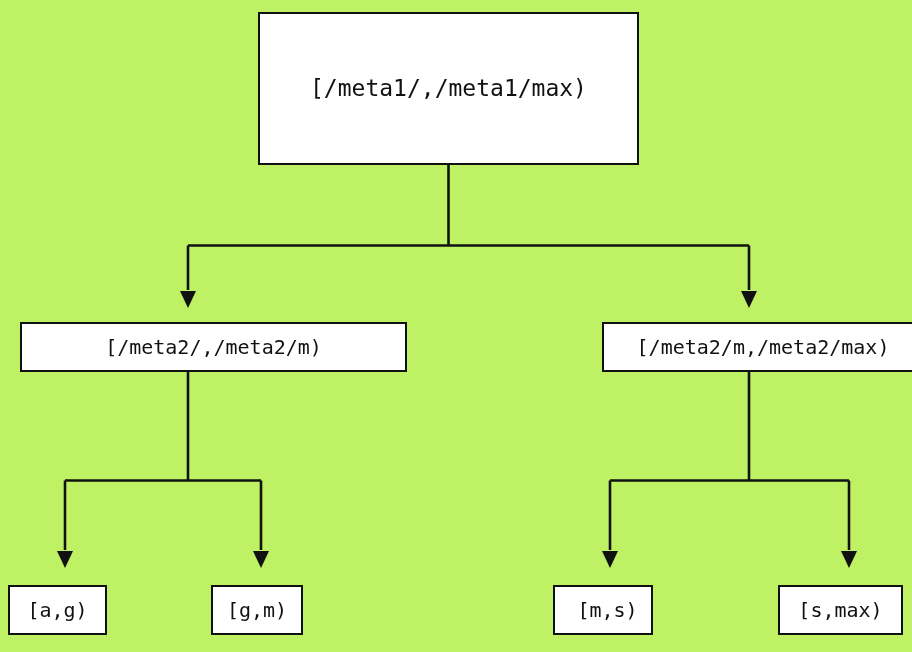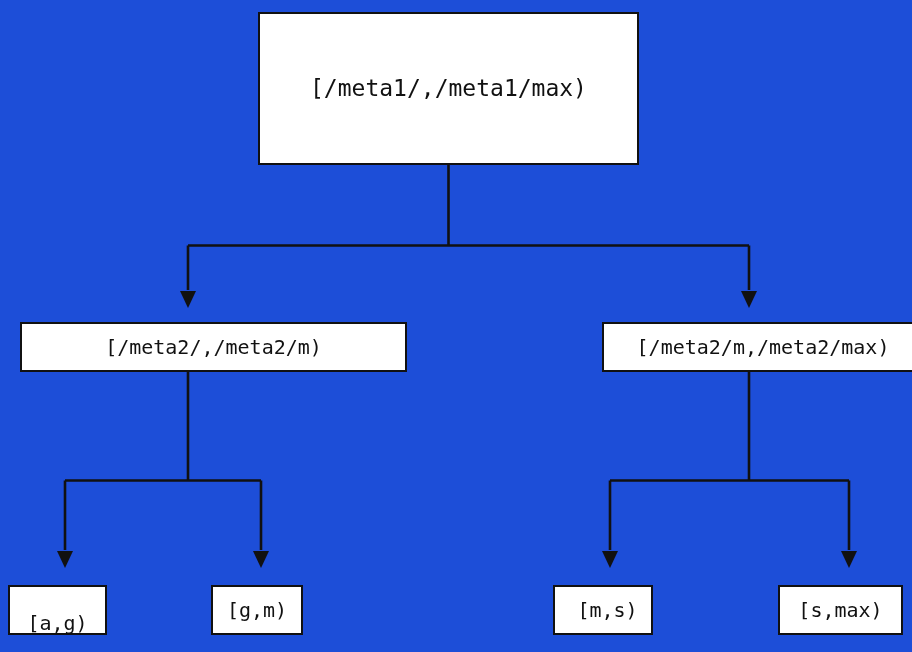--- a/index.html
+++ b/index.html
@@ -8,21 +8,21 @@
     padding: 0;
     background: #ffffff;
   }
   body {
     font-family: "DejaVu Sans Mono", "Liberation Mono", monospace;
   }
   #canvas {
     position: relative;
     width: 912px;
     height: 652px;
-    background: #1d4ed8;
+    background: #bef264;
     overflow: hidden;
   }
   #edges {
     position: absolute;
     left: 0;
     top: 0;
     width: 912px;
     height: 652px;
   }
   .node {
@@ -40,21 +40,21 @@
   .node-label {
     display: block;
     line-height: 1;
   }
   .node-root       { left: 258px; top: 12px;  width: 381px; height: 153px; }
   .node-root .node-label       { font-size: 23px; }
   .node-mid-left   { left: 20px;  top: 322px; width: 387px; height: 50px; }
   .node-mid-right  { left: 578px; top: 322px; width: 322px; height: 50px; margin-left: 24px; }
   .node-mid-left .node-label,
   .node-mid-right .node-label  { font-size: 20px; }
-  .node-leaf-a     { left: 8px;   top: 585px; width: 99px;  height: 50px; align-items: flex-end; }
+  .node-leaf-a     { left: 8px;   top: 585px; width: 99px;  height: 50px; }
   .node-leaf-b     { left: 211px; top: 585px; width: 92px;  height: 50px; }
   .node-leaf-c     { left: 553px; top: 585px; width: 100px; height: 50px; padding-left: 9px; }
   .node-leaf-d     { left: 778px; top: 585px; width: 125px; height: 50px; }
   .node-leaf-a .node-label,
   .node-leaf-b .node-label,
   .node-leaf-c .node-label,
   .node-leaf-d .node-label     { font-size: 20px; }
 </style>
 </head>
 <body>

